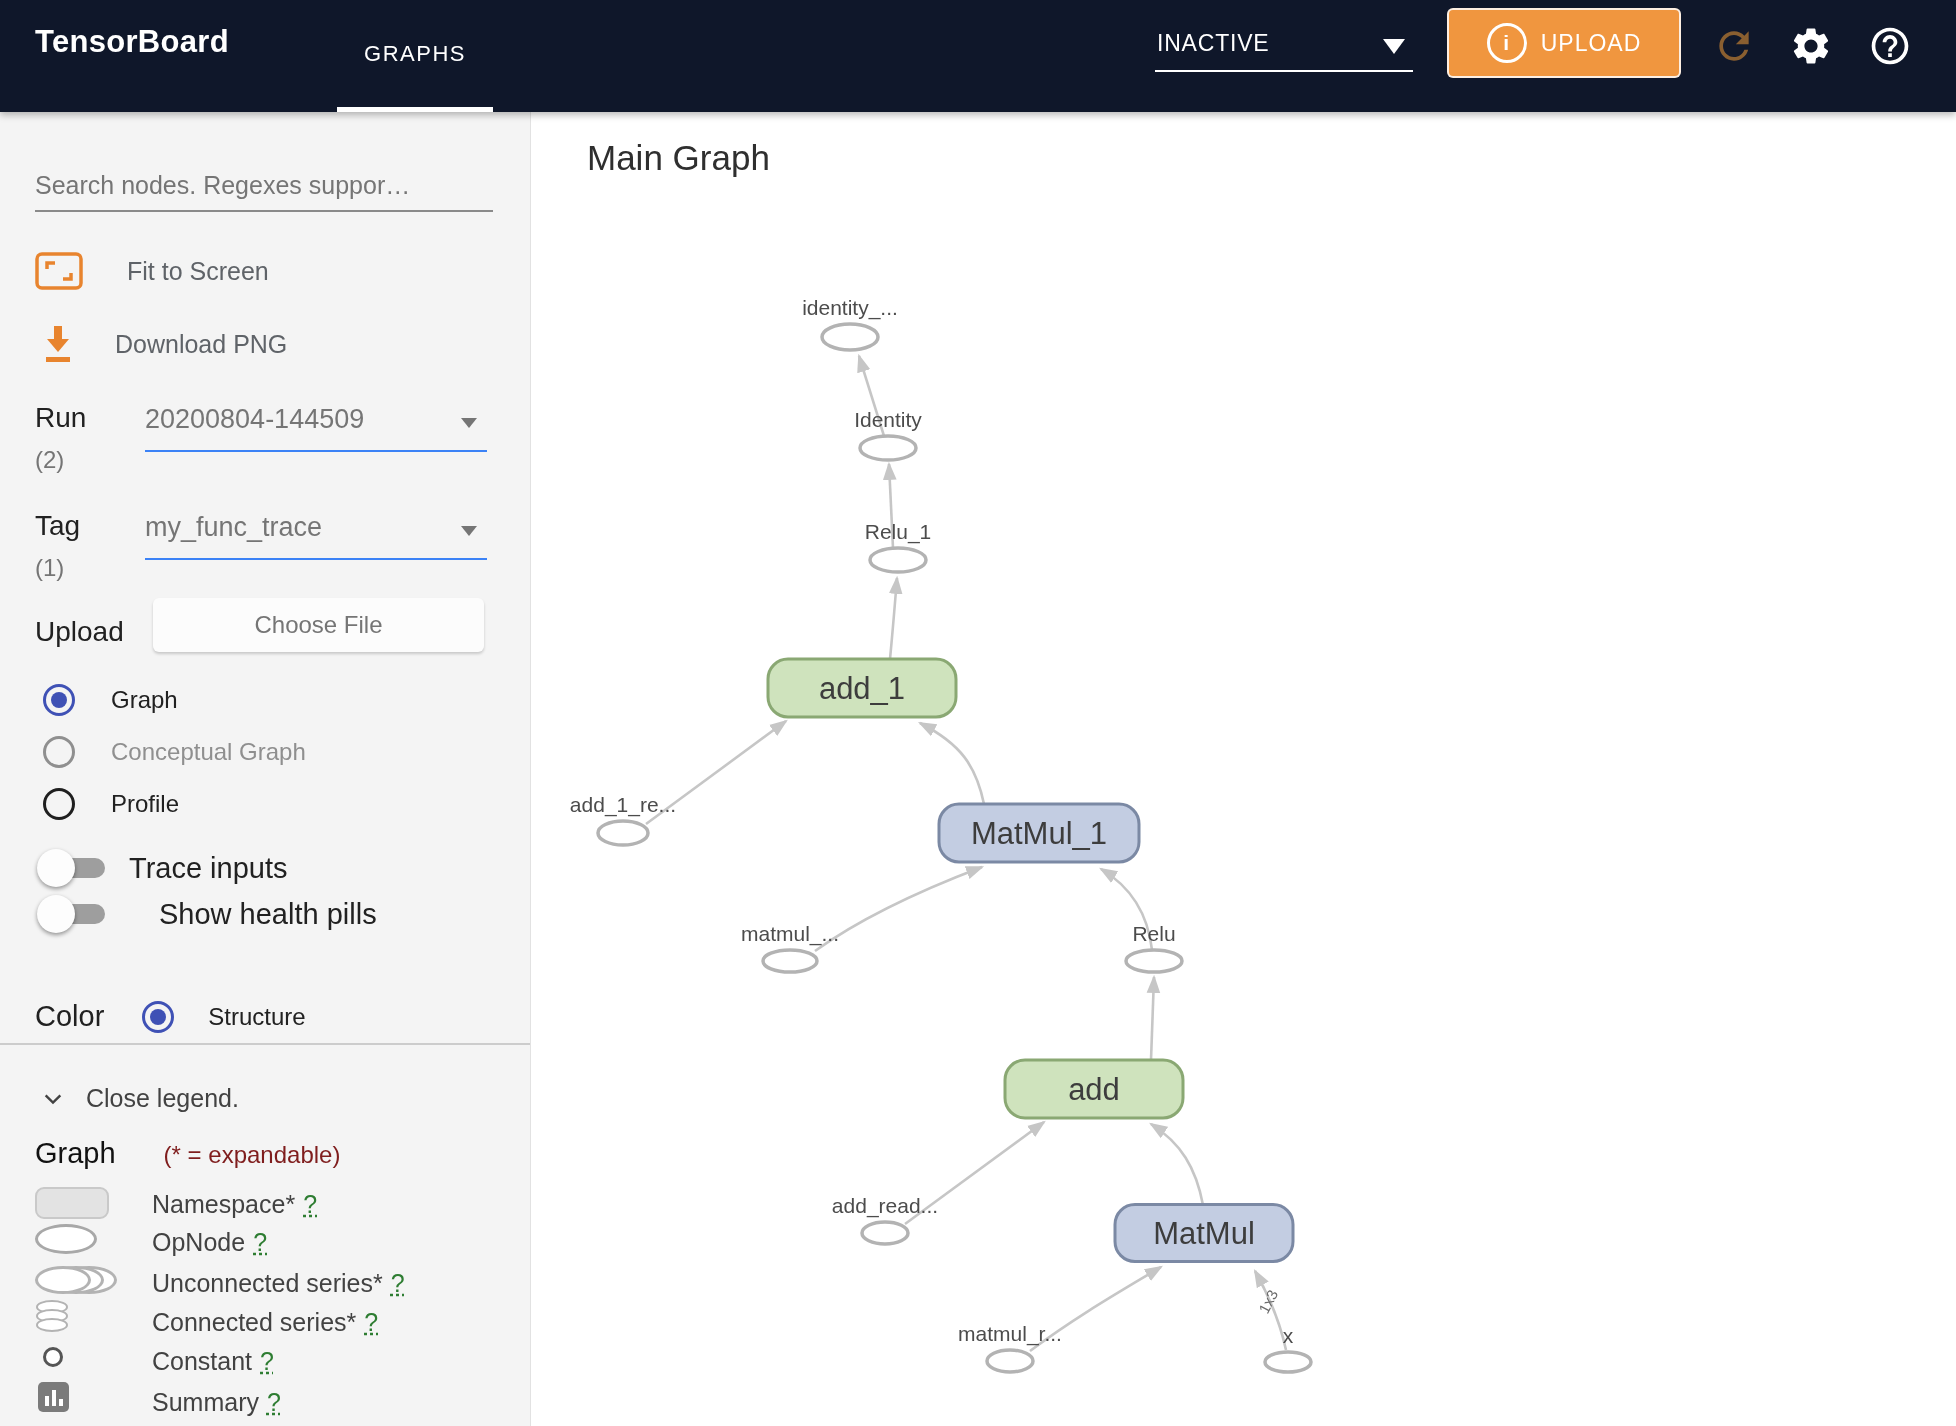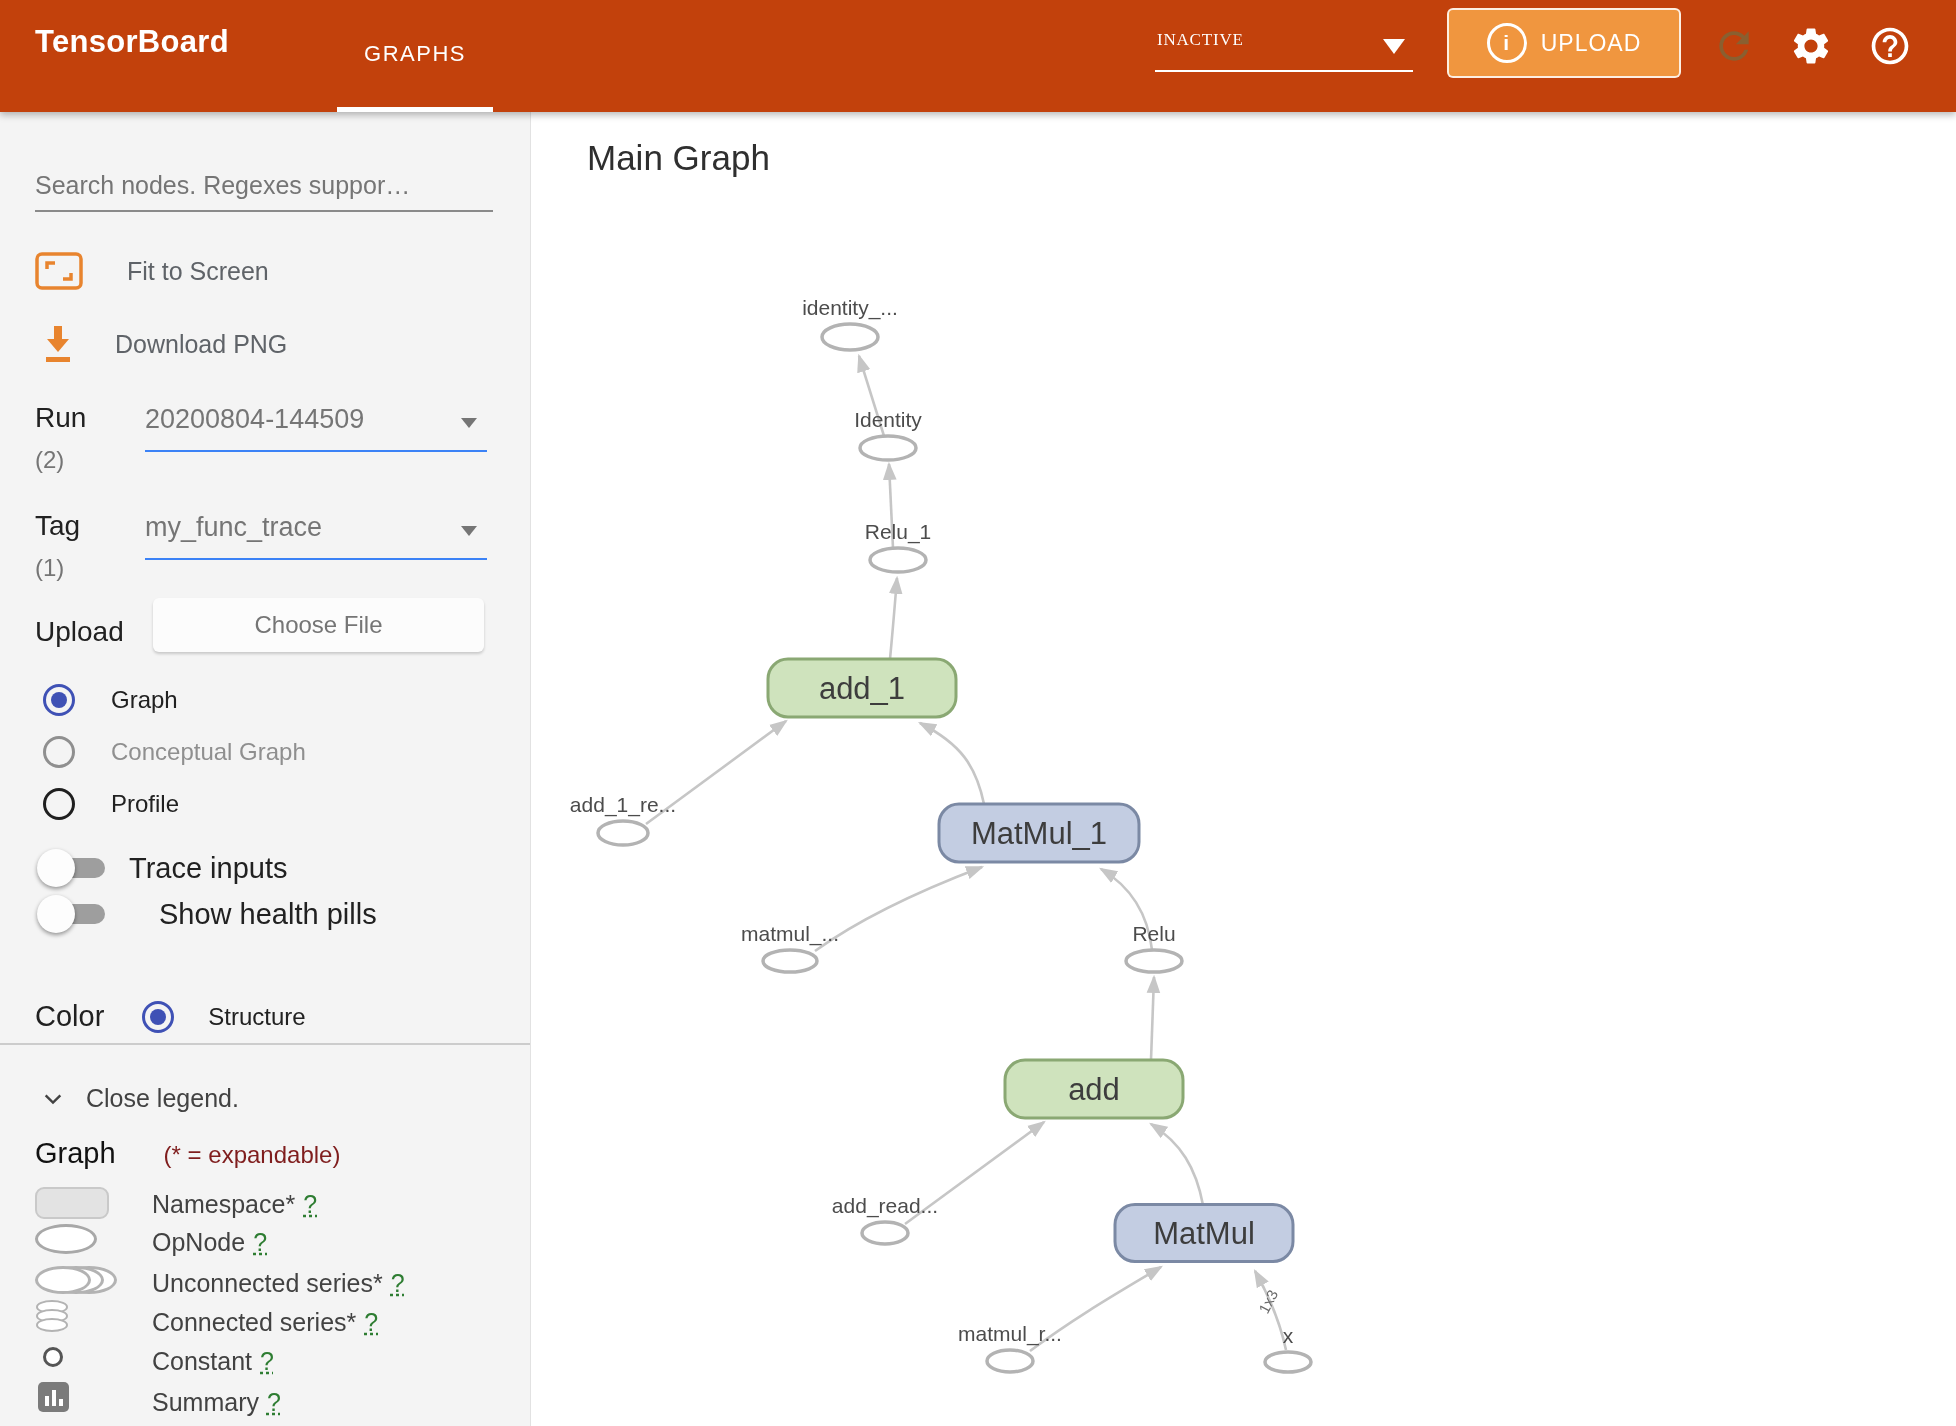--- a/index.html
+++ b/index.html
@@ -4,40 +4,40 @@
 <style>
   html,body{margin:0;padding:0;}
   body{
     width:1956px;height:1426px;overflow:hidden;position:relative;
     font-family:"Liberation Sans", sans-serif;background:#fff;
     -webkit-font-smoothing:antialiased;
   }
   
   .header{
     position:absolute;left:0;top:0;width:1956px;height:112px;
-    background:#c2410c;z-index:30;
+    background:#0f172a;z-index:30;
     box-shadow:0 3px 7px rgba(0,0,0,0.28);
   }
   .logo{
     position:absolute;left:35px;top:24px;
     color:#fff;font-size:31px;font-weight:700;letter-spacing:0.3px;
   }
   .tab{
     position:absolute;left:337px;top:0;width:156px;height:107px;
     display:flex;align-items:center;justify-content:center;
     border-bottom:5px solid #fff;box-sizing:content-box;
     color:#fff;font-size:22px;font-weight:500;letter-spacing:1.5px;cursor:pointer;
   }
   .status-select{
     position:absolute;left:1155px;top:28px;width:258px;height:42px;
     border-bottom:2.5px solid #fff;cursor:pointer;
   }
   .status-select .val{
-    position:absolute;left:2px;top:2px;color:#fff;font-size:17px;
-    font-weight:500;letter-spacing:0.8px;font-family:Liberation Serif, serif;
+    position:absolute;left:2px;top:2px;color:#fff;font-size:23px;
+    font-weight:500;letter-spacing:0.8px;
   }
   .status-select .caret{
     position:absolute;right:8px;top:11px;width:0;height:0;
     border-left:11px solid transparent;border-right:11px solid transparent;
     border-top:15px solid #fff;
   }
   .upload-btn{
     position:absolute;left:1447px;top:8px;width:234px;height:70px;
     background:#f0963f;border:2px solid rgba(255,255,255,0.85);border-radius:6px;
     display:flex;align-items:center;justify-content:center;gap:14px;

